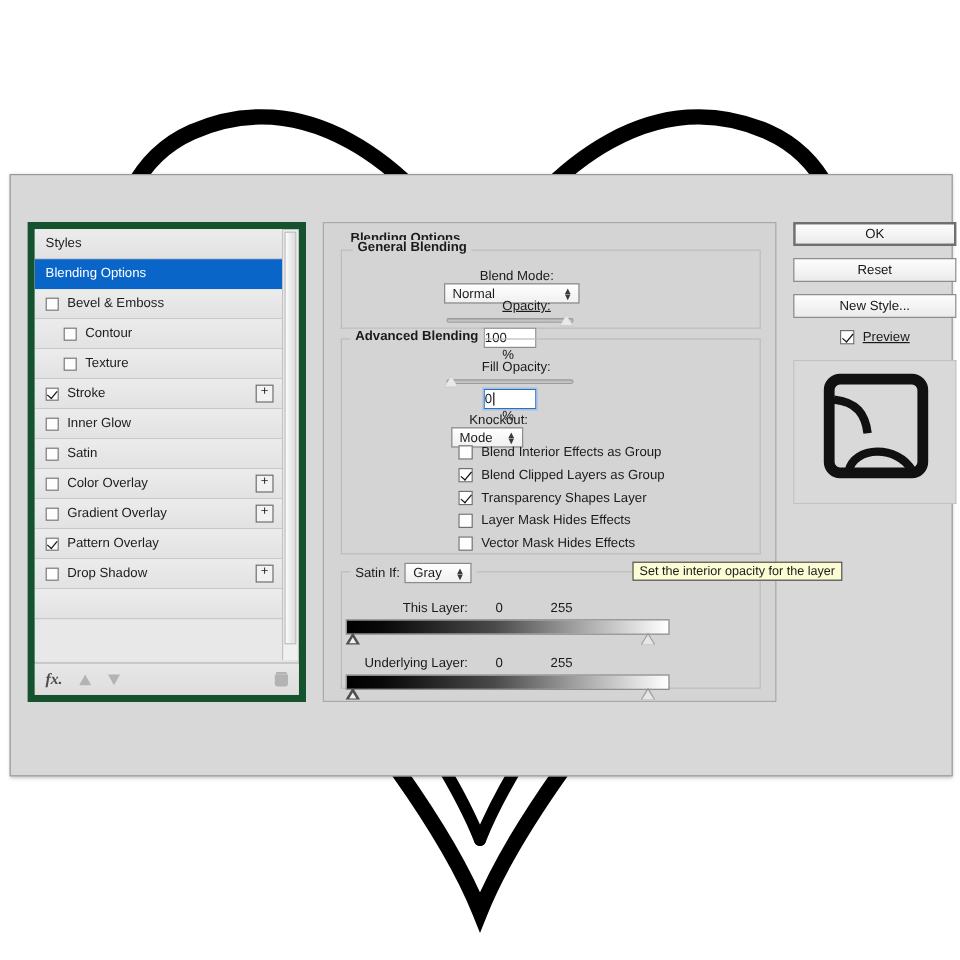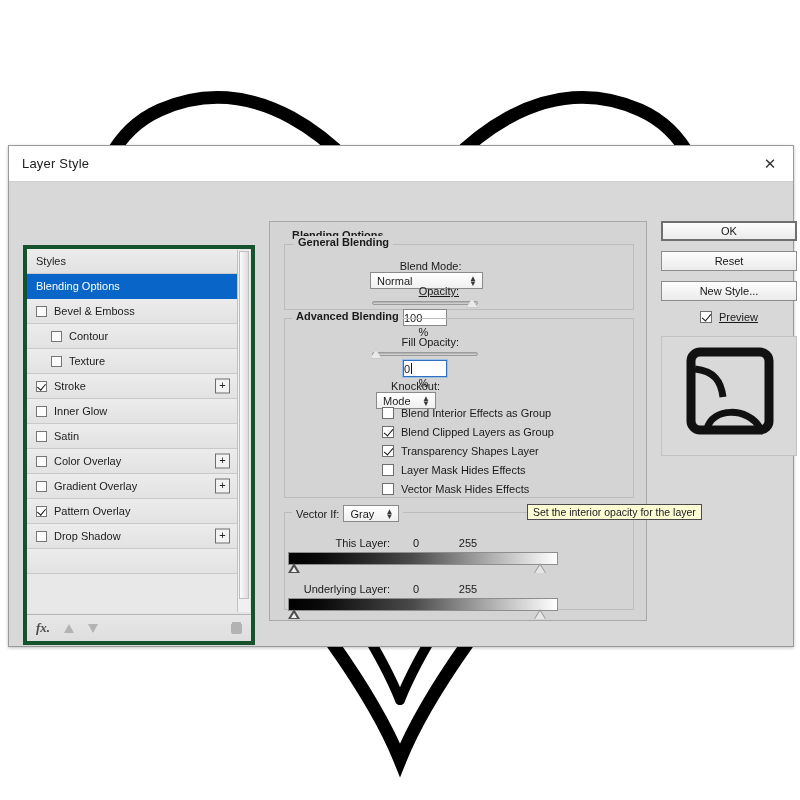--- a/index.html
+++ b/index.html
@@ -30,21 +30,21 @@
   #closebtn{
     width:42px;height:34px;display:flex;align-items:center;justify-content:center;
     font-size:15px;color:#333;cursor:default;
   }
 
   #body{position:relative;height:464px;}
 
   
   #styleslist{
     position:absolute;left:14px;top:39px;width:232px;height:400px;
-    background:#e4e4e4;border:4px solid #14532d;box-sizing:border-box;margin-top:24px;
+    background:#e4e4e4;border:6px solid #14532d;box-sizing:border-box;
   }
   #listscroll{
     position:absolute;left:0;top:0;right:14px;bottom:28px;overflow:hidden;
     background:#e8e8e8;
   }
   .srow{
     height:25px;border-bottom:1px solid #c9c9c9;
     display:flex;align-items:center;box-sizing:border-box;
     padding-left:9px;color:#1c1c1c;font-size:11px;position:relative;
     background:linear-gradient(#ececec,#e2e2e2);
@@ -199,24 +199,20 @@
     <path d="M 400 700 C 430 625 500 540 550 460
              C 600 380 605 190 545 165"></path>
   </g>
   <g fill="#ffffff" stroke="none">
     <rect x="0" y="0" width="800" height="62"></rect>
   </g>
 </svg>
 
 <div id="dialog">
 
-  <div id="titlebar">
-    <div class="ttl">Layer Style</div>
-    <div id="closebtn">✕</div>
-  </div>
 
   <div id="body">
 
     <div id="styleslist">
       <div id="listscroll">
         <div class="srow">
             <span>Styles</span>
           </div>
         <div class="srow sel">
             <span>Blending Options</span>
@@ -355,21 +351,21 @@
           <span class="chkbox"></span>
           <span>Layer Mask Hides Effects</span>
         </div>
         <div class="chkline" style="margin-top:2px;">
           <span class="chkbox"></span>
           <span>Vector Mask Hides Effects</span>
         </div>
       </div>
 
       <div id="bi-title">
-        <span class="lbl">Vector If:</span>
+        <span class="lbl">Satin If:</span>
         <span class="combo" style="width:56px;margin-left:4px;">
           <span>Gray</span>
           <span class="spin">
               <span>▲</span>
               <span>▼</span>
             </span>
         </span>
       </div>
       <div id="bigroup"></div>
 

